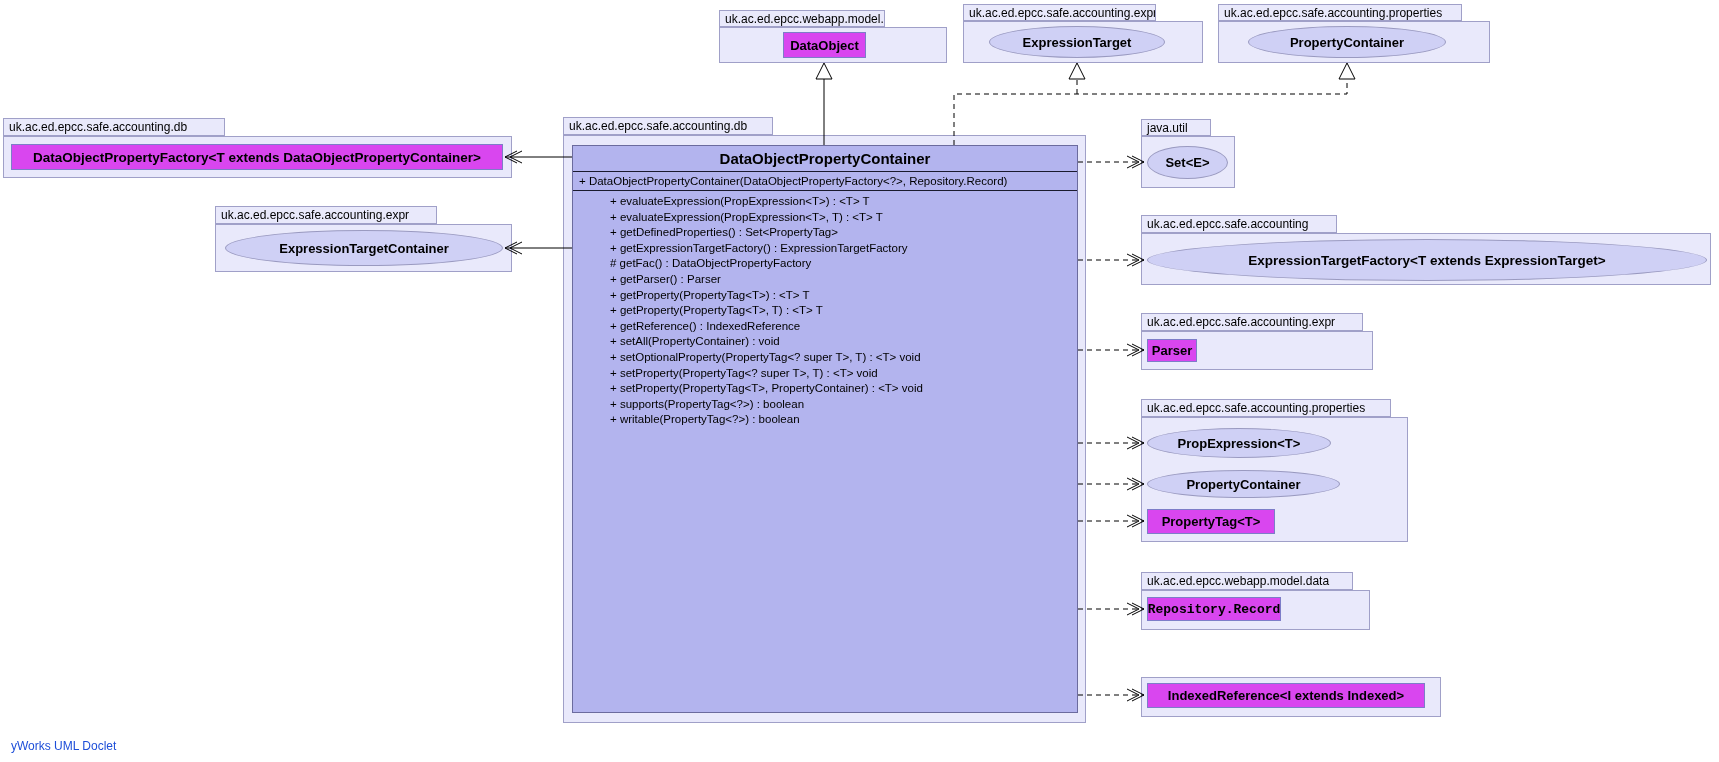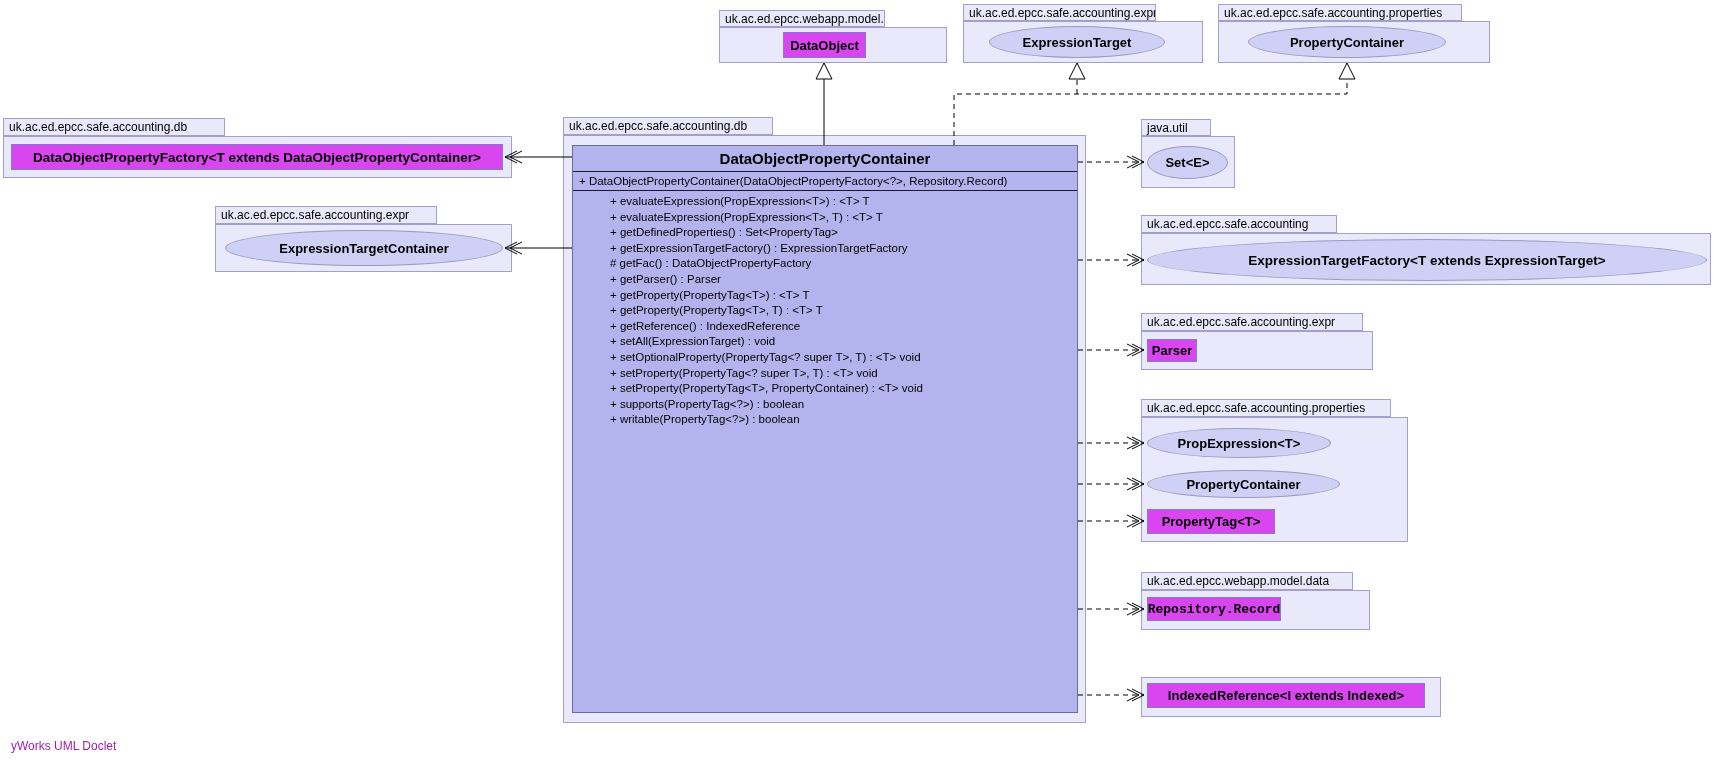--- a/index.html
+++ b/index.html
@@ -43,21 +43,21 @@
     position:absolute;left:0;right:0;top:25px;height:20px;
     border-top:1px solid #1a1a2e;border-bottom:1px solid #1a1a2e;
     display:flex;align-items:center;padding-left:6px;
     font-size:11.5px;white-space:nowrap;box-sizing:border-box;
   }
   .methods{
     position:absolute;left:0;right:0;top:45px;bottom:0;
     padding:3px 0 0 6px;font-size:11.5px;line-height:15.6px;white-space:nowrap;margin-left:31px;
   }
   .footer{
-    position:absolute;font-size:12px;color:#a21caf;white-space:nowrap;
+    position:absolute;font-size:12px;color:#1d4ed8;white-space:nowrap;
   }
   svg.wires{position:absolute;left:0;top:0;pointer-events:none;}
   svg.wires .solid{stroke:#000;stroke-width:1;fill:none;}
   svg.wires .dash{stroke:#000;stroke-width:1;fill:none;stroke-dasharray:5,4;}
   svg.wires .tri{fill:#fff;stroke:#000;stroke-width:1;}
   svg.wires .chev{stroke:#000;stroke-width:1;fill:none;}
 </style>
 </head>
 <body>
 
@@ -101,21 +101,21 @@
     <div class="methods">
       <div>+ evaluateExpression(PropExpression&lt;T&gt;) : &lt;T&gt; T</div>
       <div>+ evaluateExpression(PropExpression&lt;T&gt;, T) : &lt;T&gt; T</div>
       <div>+ getDefinedProperties() : Set&lt;PropertyTag&gt;</div>
       <div>+ getExpressionTargetFactory() : ExpressionTargetFactory</div>
       <div># getFac() : DataObjectPropertyFactory</div>
       <div>+ getParser() : Parser</div>
       <div>+ getProperty(PropertyTag&lt;T&gt;) : &lt;T&gt; T</div>
       <div>+ getProperty(PropertyTag&lt;T&gt;, T) : &lt;T&gt; T</div>
       <div>+ getReference() : IndexedReference</div>
-      <div>+ setAll(ExpressionTarget) : void</div>
+      <div>+ setAll(PropertyContainer) : void</div>
       <div>+ setOptionalProperty(PropertyTag&lt;? super T&gt;, T) : &lt;T&gt; void</div>
       <div>+ setProperty(PropertyTag&lt;? super T&gt;, T) : &lt;T&gt; void</div>
       <div>+ setProperty(PropertyTag&lt;T&gt;, PropertyContainer) : &lt;T&gt; void</div>
       <div>+ supports(PropertyTag&lt;?&gt;) : boolean</div>
       <div>+ writable(PropertyTag&lt;?&gt;) : boolean</div>
     </div>
   </div>
 </div>
 
 <div>

